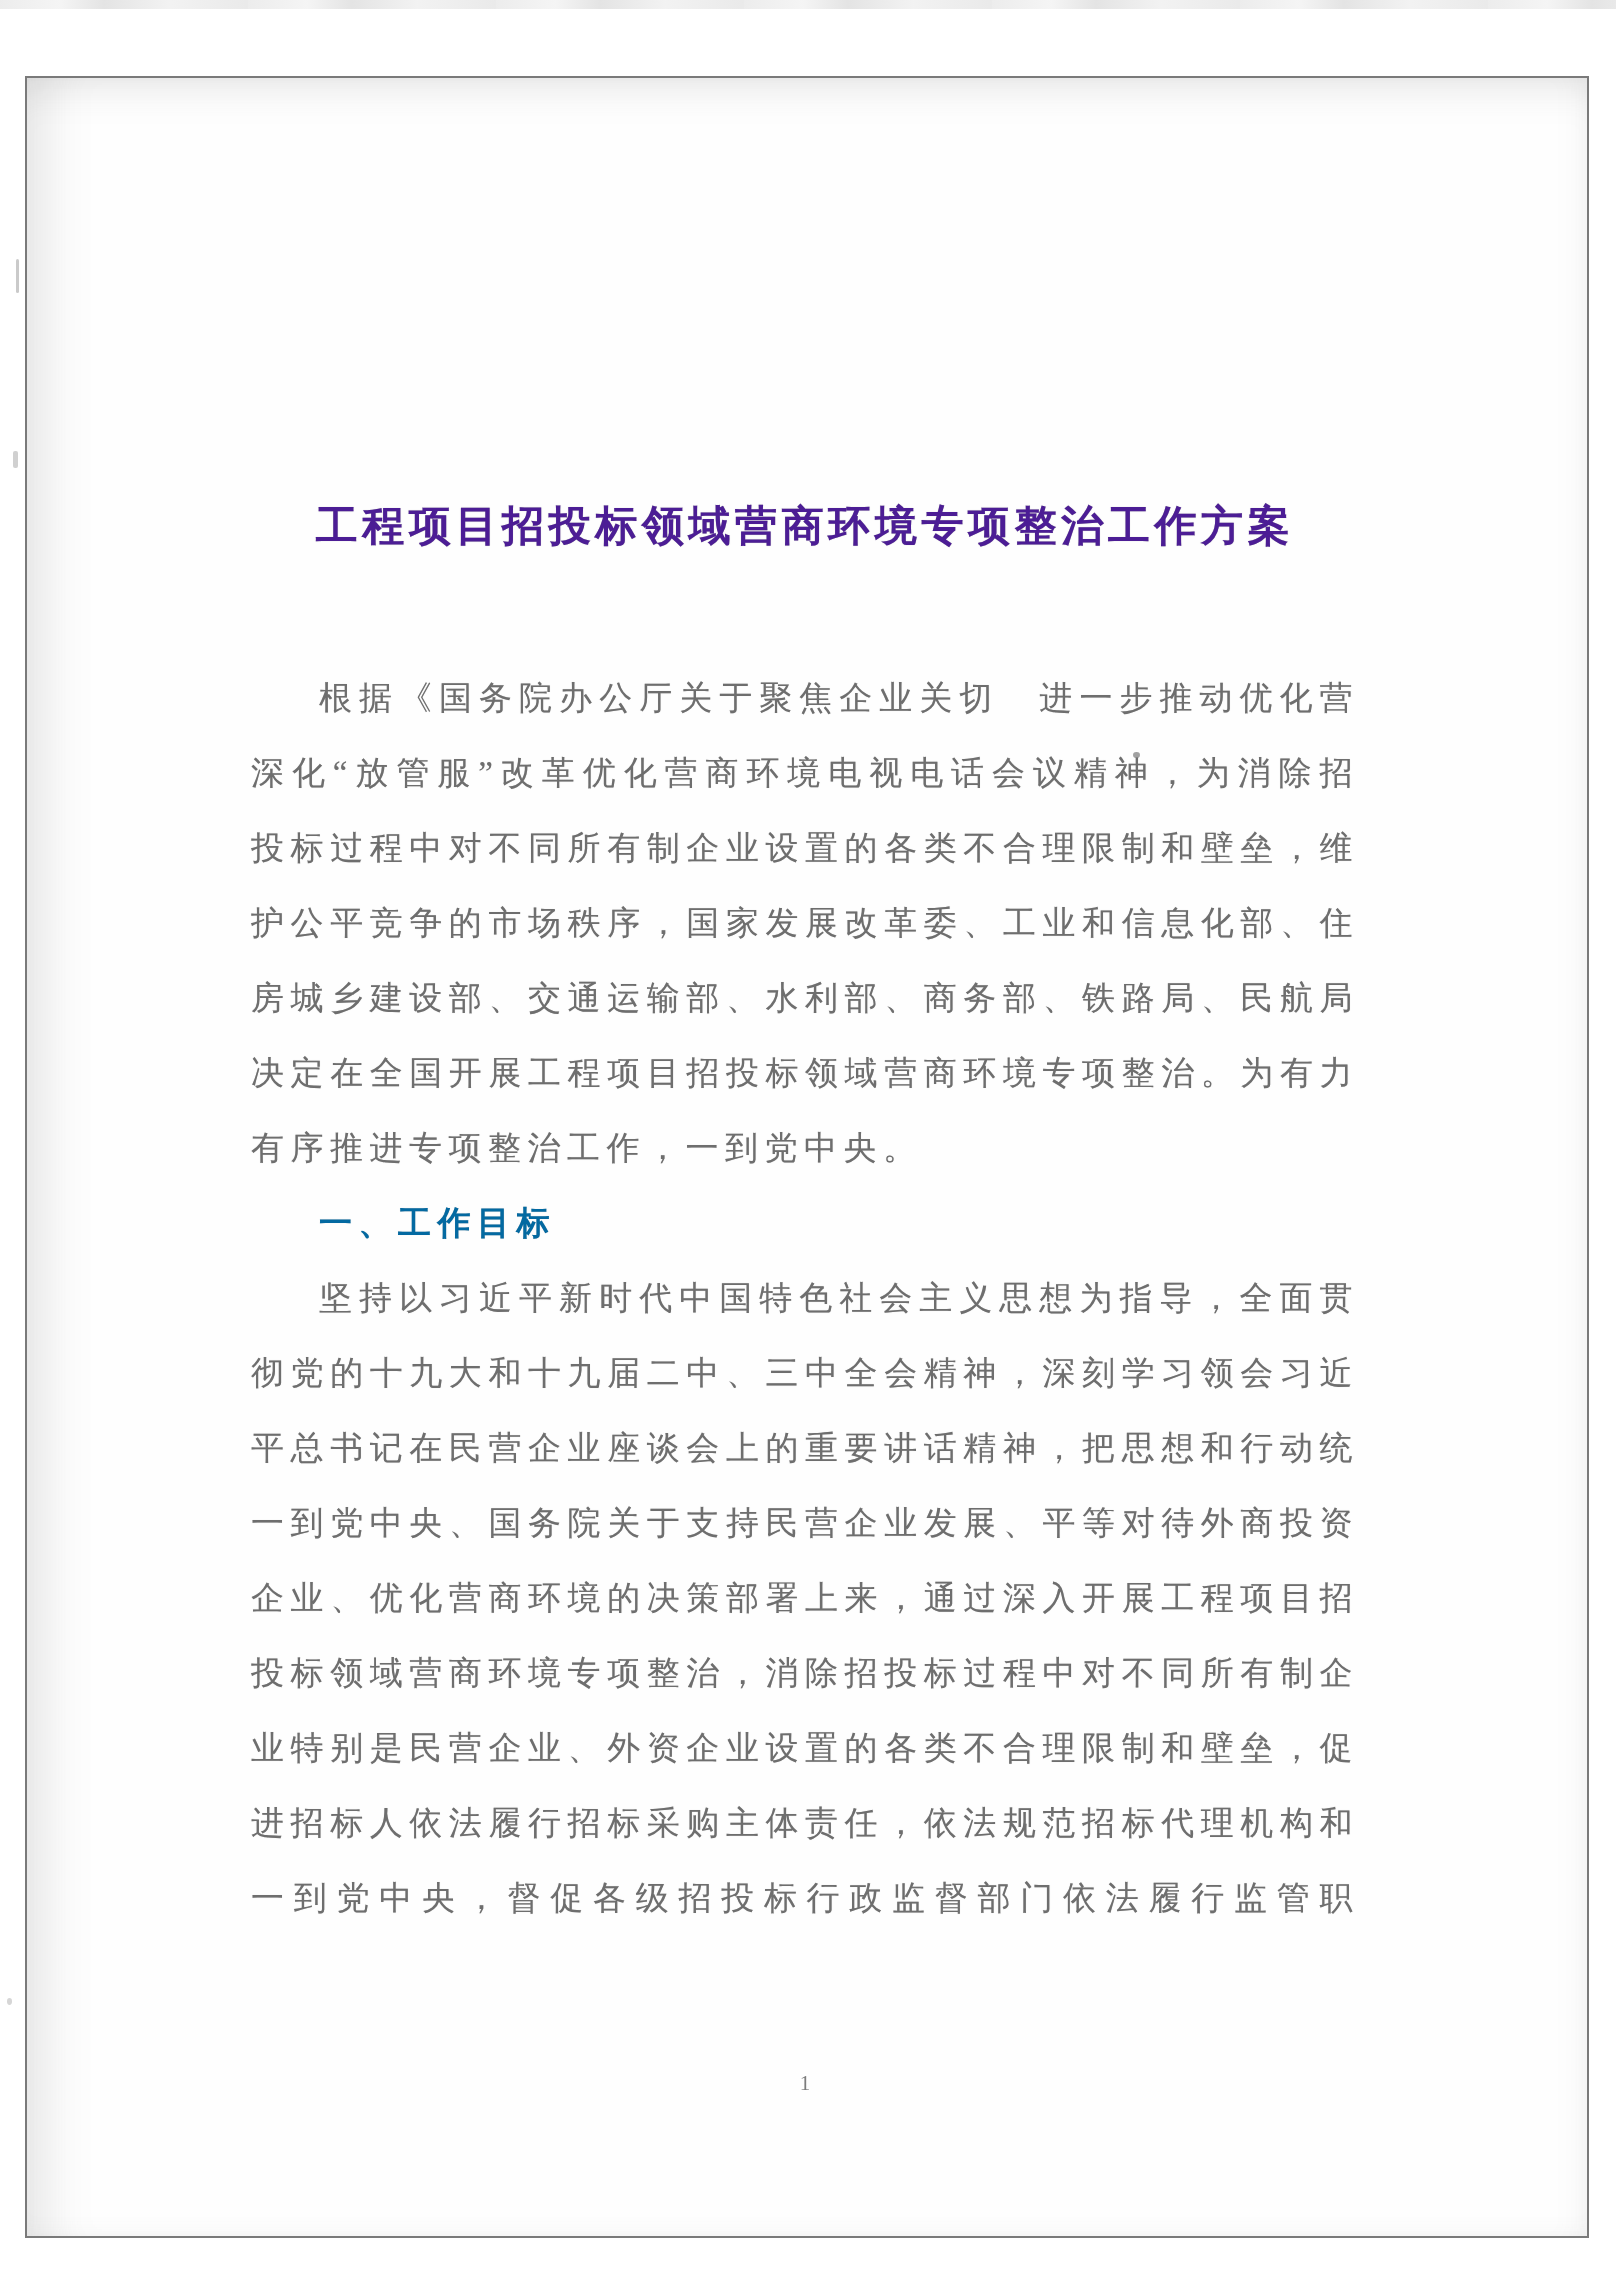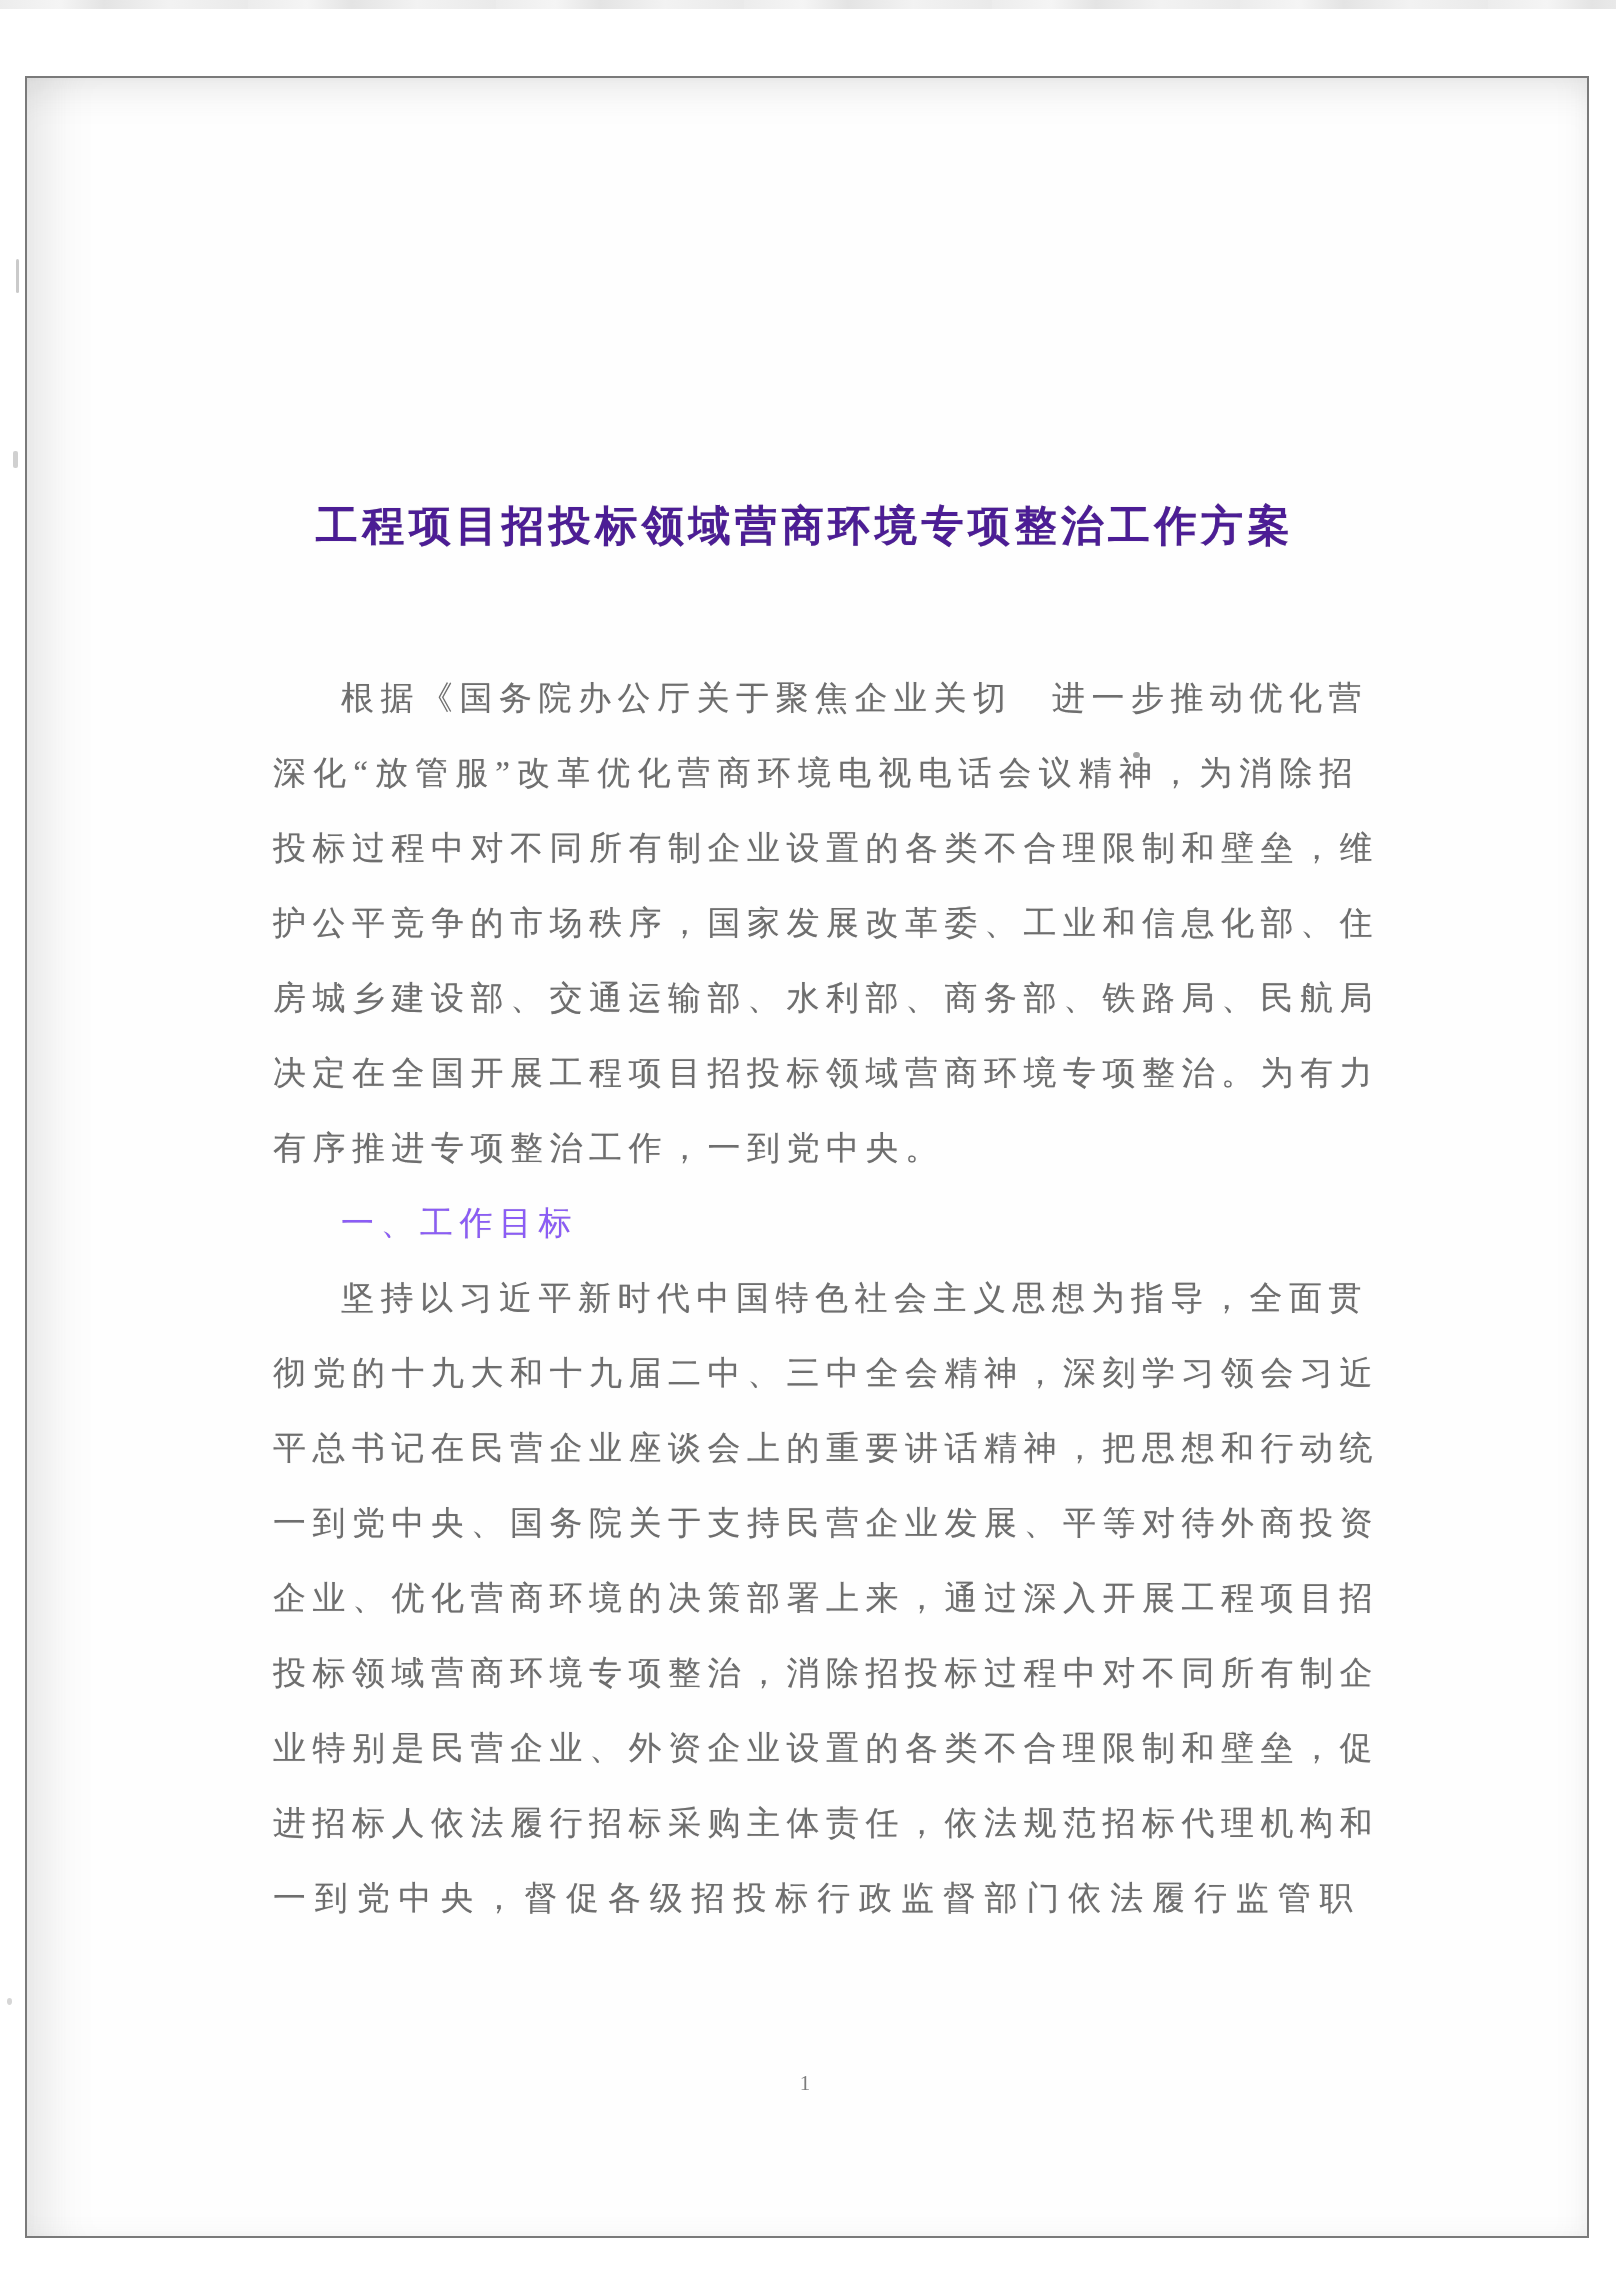--- a/index.html
+++ b/index.html
@@ -56,25 +56,24 @@
     color: #6e6e6e;
     letter-spacing: 6.5px;
   }
   .line {
     height: 75px;
     line-height: 75px;
     text-align: justify;
     text-align-last: justify;
     text-shadow: 0 0 0.7px rgba(100,100,100,.4);
     white-space: nowrap;
-    margin-left: 22px;
   }
   .line.indent { padding-left: 68px; }
   .line.short { text-align: left; text-align-last: left; }
-  .line.heading { font-weight: normal; color: #8b5cf6; }
+  .line.heading { font-weight: bold; color: #0369a1; }
 
   .page-footer {
     position: absolute;
     left: 251px; top: 2071px;
     width: 1108px;
     text-align: center;
     font-size: 21px;
     color: #7c7c7c;
   }
 

